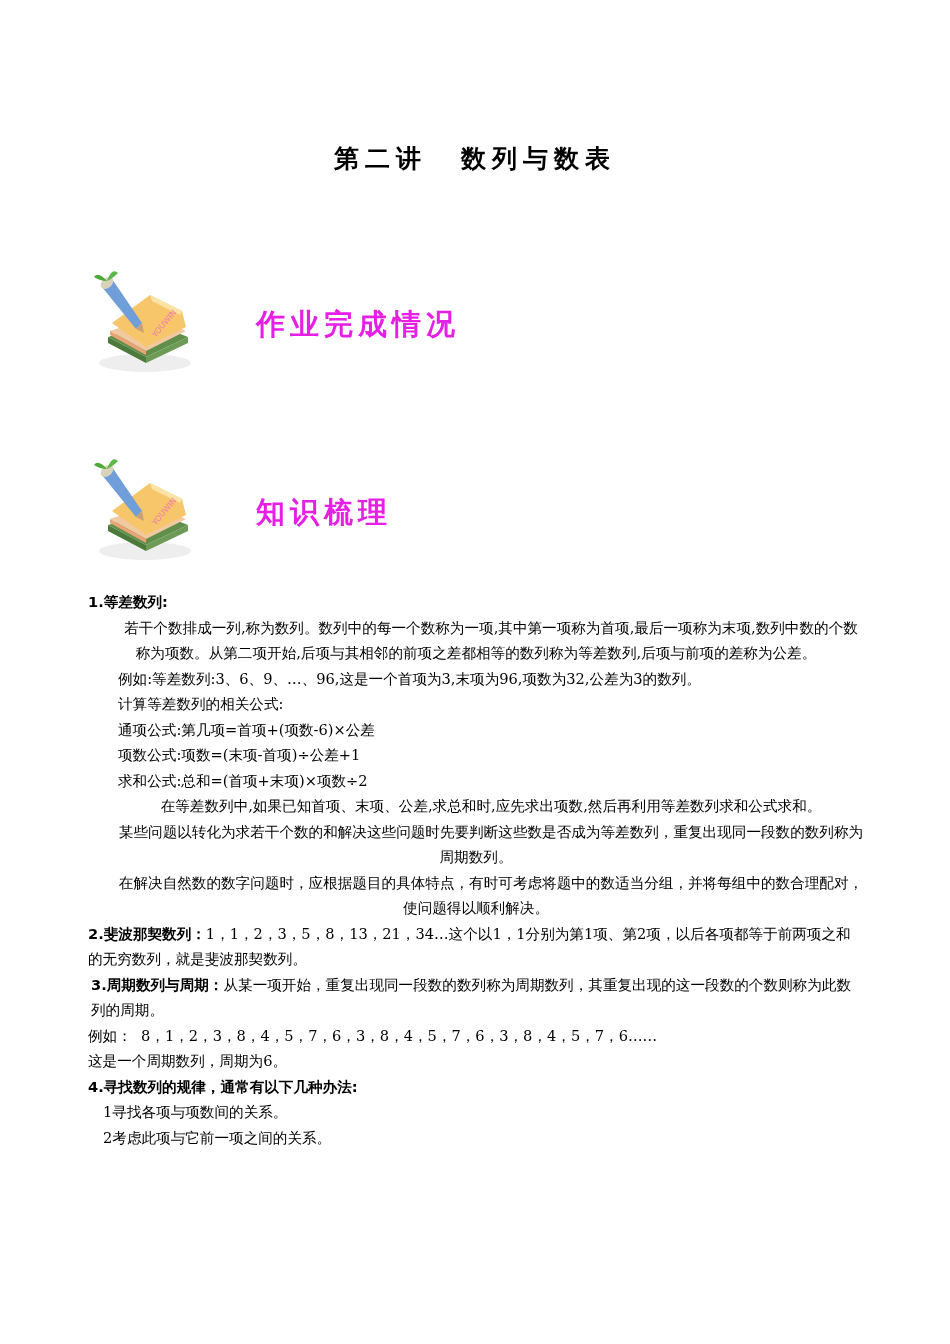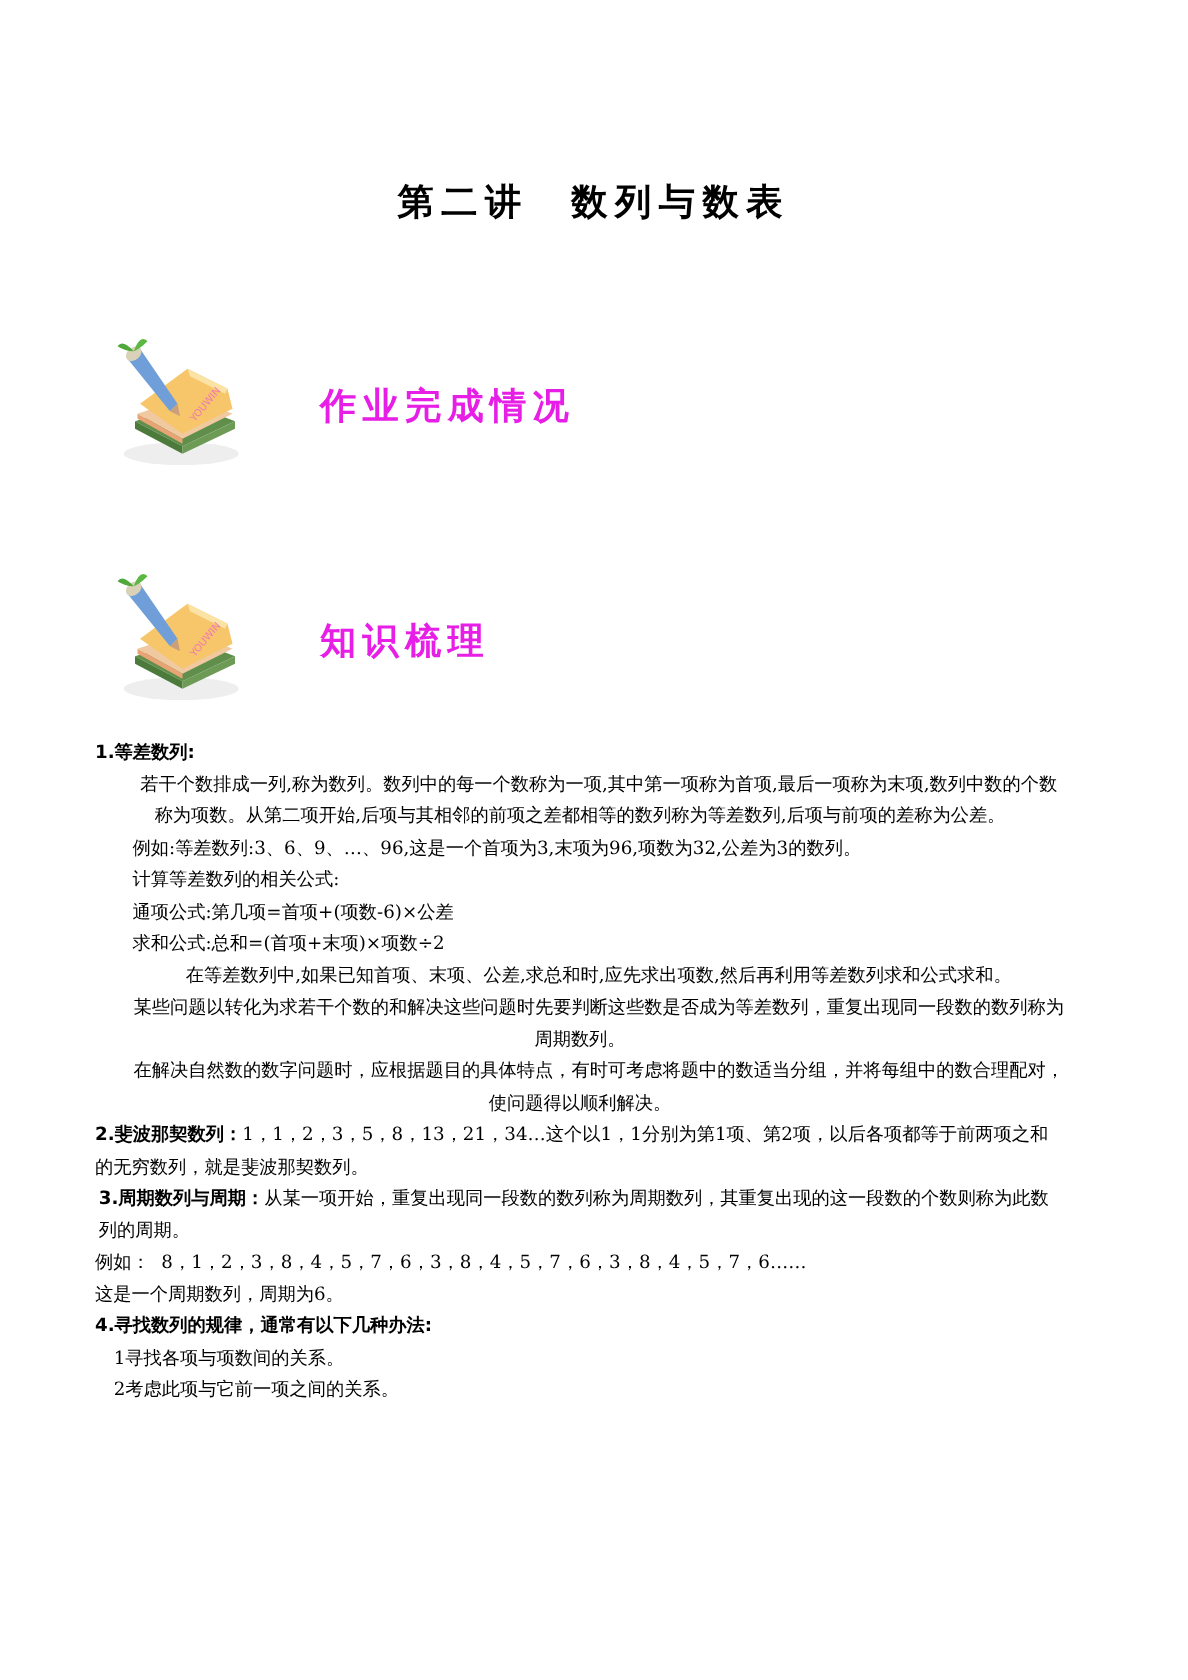--- a/index.html
+++ b/index.html
@@ -1,31 +1,31 @@
 <!DOCTYPE html>
 <html><head>
 <meta charset="utf-8">
 <style>
   html, body { margin: 0; padding: 0; background: #ffffff; }
   body { width: 950px; height: 1344px; position: relative; overflow: hidden;
          font-family: "DejaVu Serif", "Liberation Serif", serif; color: #000; }
   .page-title { position: absolute; top: 142px; left: 0; width: 950px; text-align: center;
-                font-size: 29px; font-weight: bold; letter-spacing: 6px;
+                font-size: 25px; font-weight: bold; letter-spacing: 6px;
                 font-family: "DejaVu Serif", serif; }
   .page-title .gap { display: inline-block; width: 34px; }
 
   .section-header { position: absolute; left: 90px; height: 110px; width: 400px; }
   .section-header .icon { position: absolute; left: 0; top: 0; width: 110px; height: 110px; }
   .section-header .label { position: absolute; left: 118px; top: 40px; font-size: 29px;
                            font-weight: bold; color: #e61ee6; letter-spacing: 5px;
                            font-family: "DejaVu Sans", sans-serif; margin-left: 48px; }
   #sec1 { top: 265px; }
   #sec2 { top: 453px; }
 
-  .content { position: absolute; left: 76px; top: 589px; width: 776px;
+  .content { position: absolute; left: 88px; top: 589px; width: 776px;
              font-size: 14.6px; line-height: 25.5px; font-family: "DejaVu Serif", serif; }
   .content p { margin: 0; }
   .content .ind { text-indent: 30px; text-align: center; }
   .content .ind2 { padding-left: 30px; }
   .content .ind-sm { padding-left: 15px; }
   .content b { font-family: "DejaVu Sans", sans-serif; font-weight: bold; }
   .content .pad1 { padding-left: 3px; }
 </style>
 </head>
 <body>
@@ -68,20 +68,21 @@
     </svg>
   <span class="label">知识梳理</span>
 </div>
 
 <div class="content">
   <p><b>1.等差数列:</b></p>
   <p class="ind">若干个数排成一列,称为数列。数列中的每一个数称为一项,其中第一项称为首项,最后一项称为末项,数列中数的个数称为项数。从第二项开始,后项与其相邻的前项之差都相等的数列称为等差数列,后项与前项的差称为公差。</p>
   <p class="ind2">例如:等差数列:3、6、9、…、96,这是一个首项为3,末项为96,项数为32,公差为3的数列。</p>
   <p class="ind2">计算等差数列的相关公式:</p>
   <p class="ind2">通项公式:第几项=首项+(项数-6)×公差</p>
+  <p class="ind2">项数公式:项数=(末项-首项)÷公差+1</p>
   <p class="ind2">求和公式:总和=(首项+末项)×项数÷2</p>
   <p class="ind">在等差数列中,如果已知首项、末项、公差,求总和时,应先求出项数,然后再利用等差数列求和公式求和。</p>
   <p class="ind">某些问题以转化为求若干个数的和解决这些问题时先要判断这些数是否成为等差数列，重复出现同一段数的数列称为周期数列。</p>
   <p class="ind">在解决自然数的数字问题时，应根据题目的具体特点，有时可考虑将题中的数适当分组，并将每组中的数合理配对，使问题得以顺利解决。</p>
   <p><b>2.斐波那契数列：</b><span>1，1，2，3，5，8，13，21，34…这个以1，1分别为第1项、第2项，以后各项都等于前两项之和的无穷数列，就是斐波那契数列。</span></p>
   <p class="pad1"><b>3.周期数列与周期：</b><span>从某一项开始，重复出现同一段数的数列称为周期数列，其重复出现的这一段数的个数则称为此数列的周期。</span></p>
   <p style="white-space:pre">例如：  8，1，2，3，8，4，5，7，6，3，8，4，5，7，6，3，8，4，5，7，6……</p>
   <p>这是一个周期数列，周期为6。</p>
   <p><b>4.寻找数列的规律，通常有以下几种办法:</b></p>
   <p class="ind-sm">1寻找各项与项数间的关系。</p>

